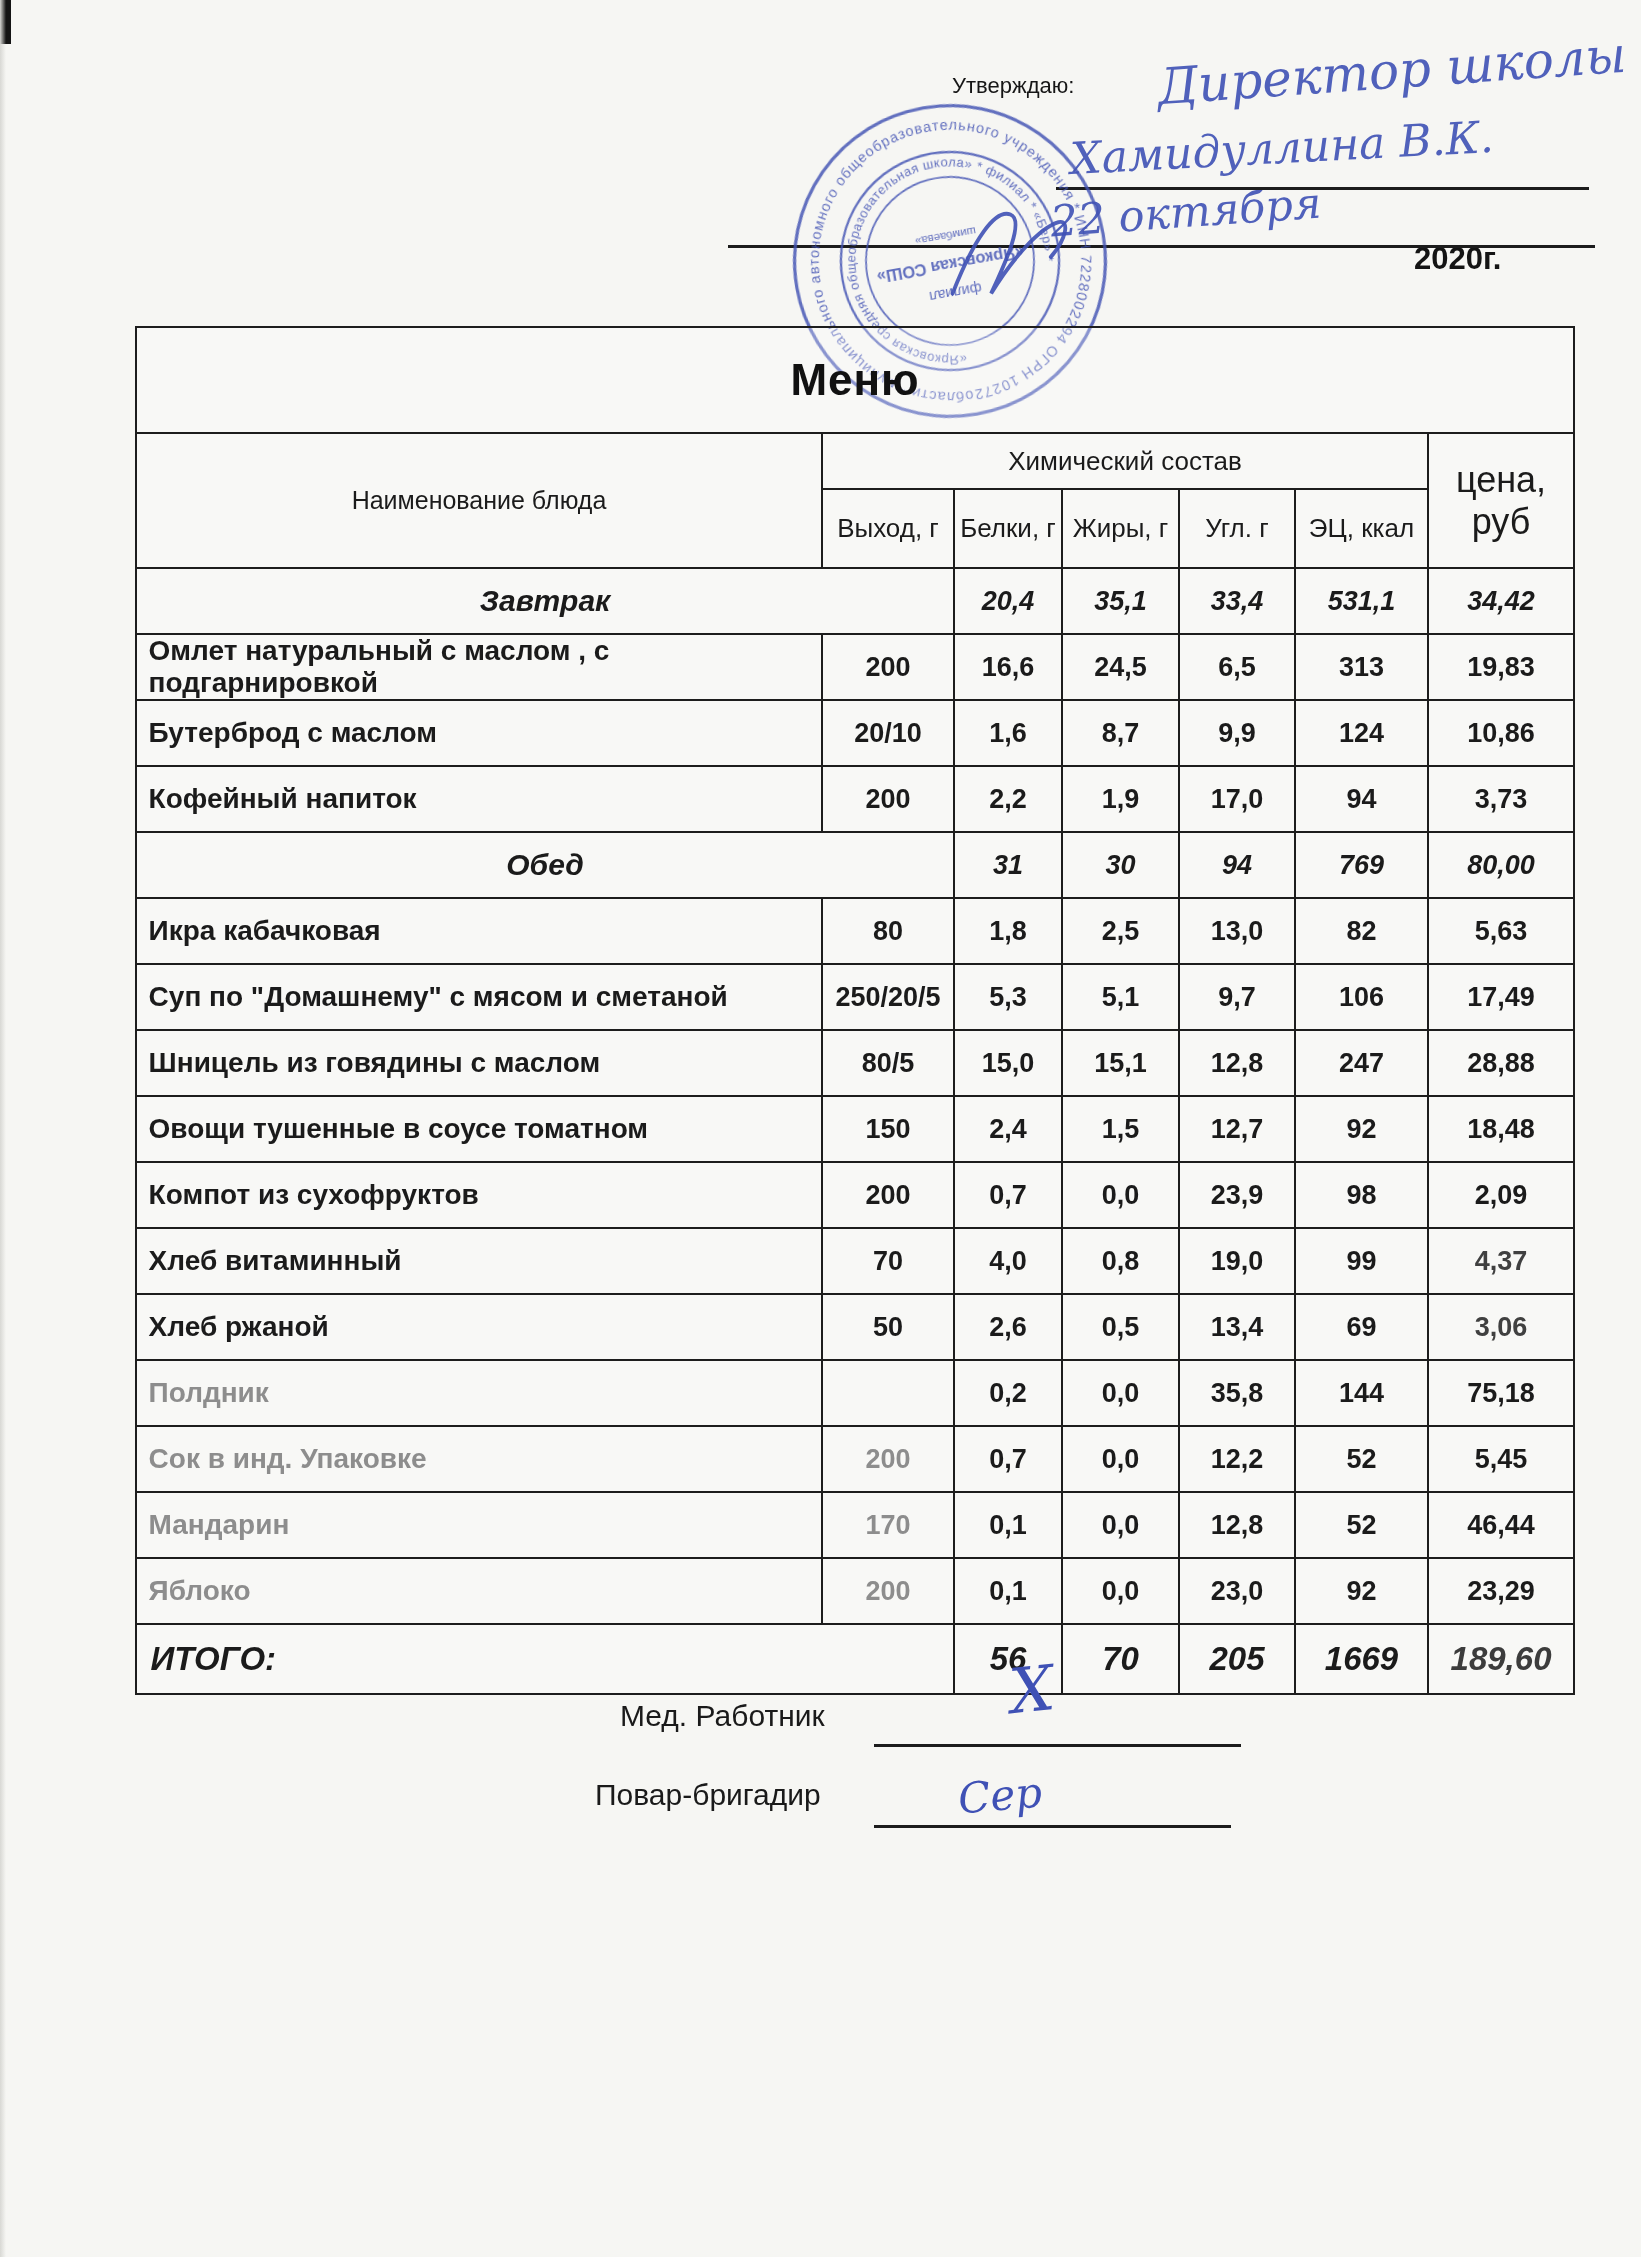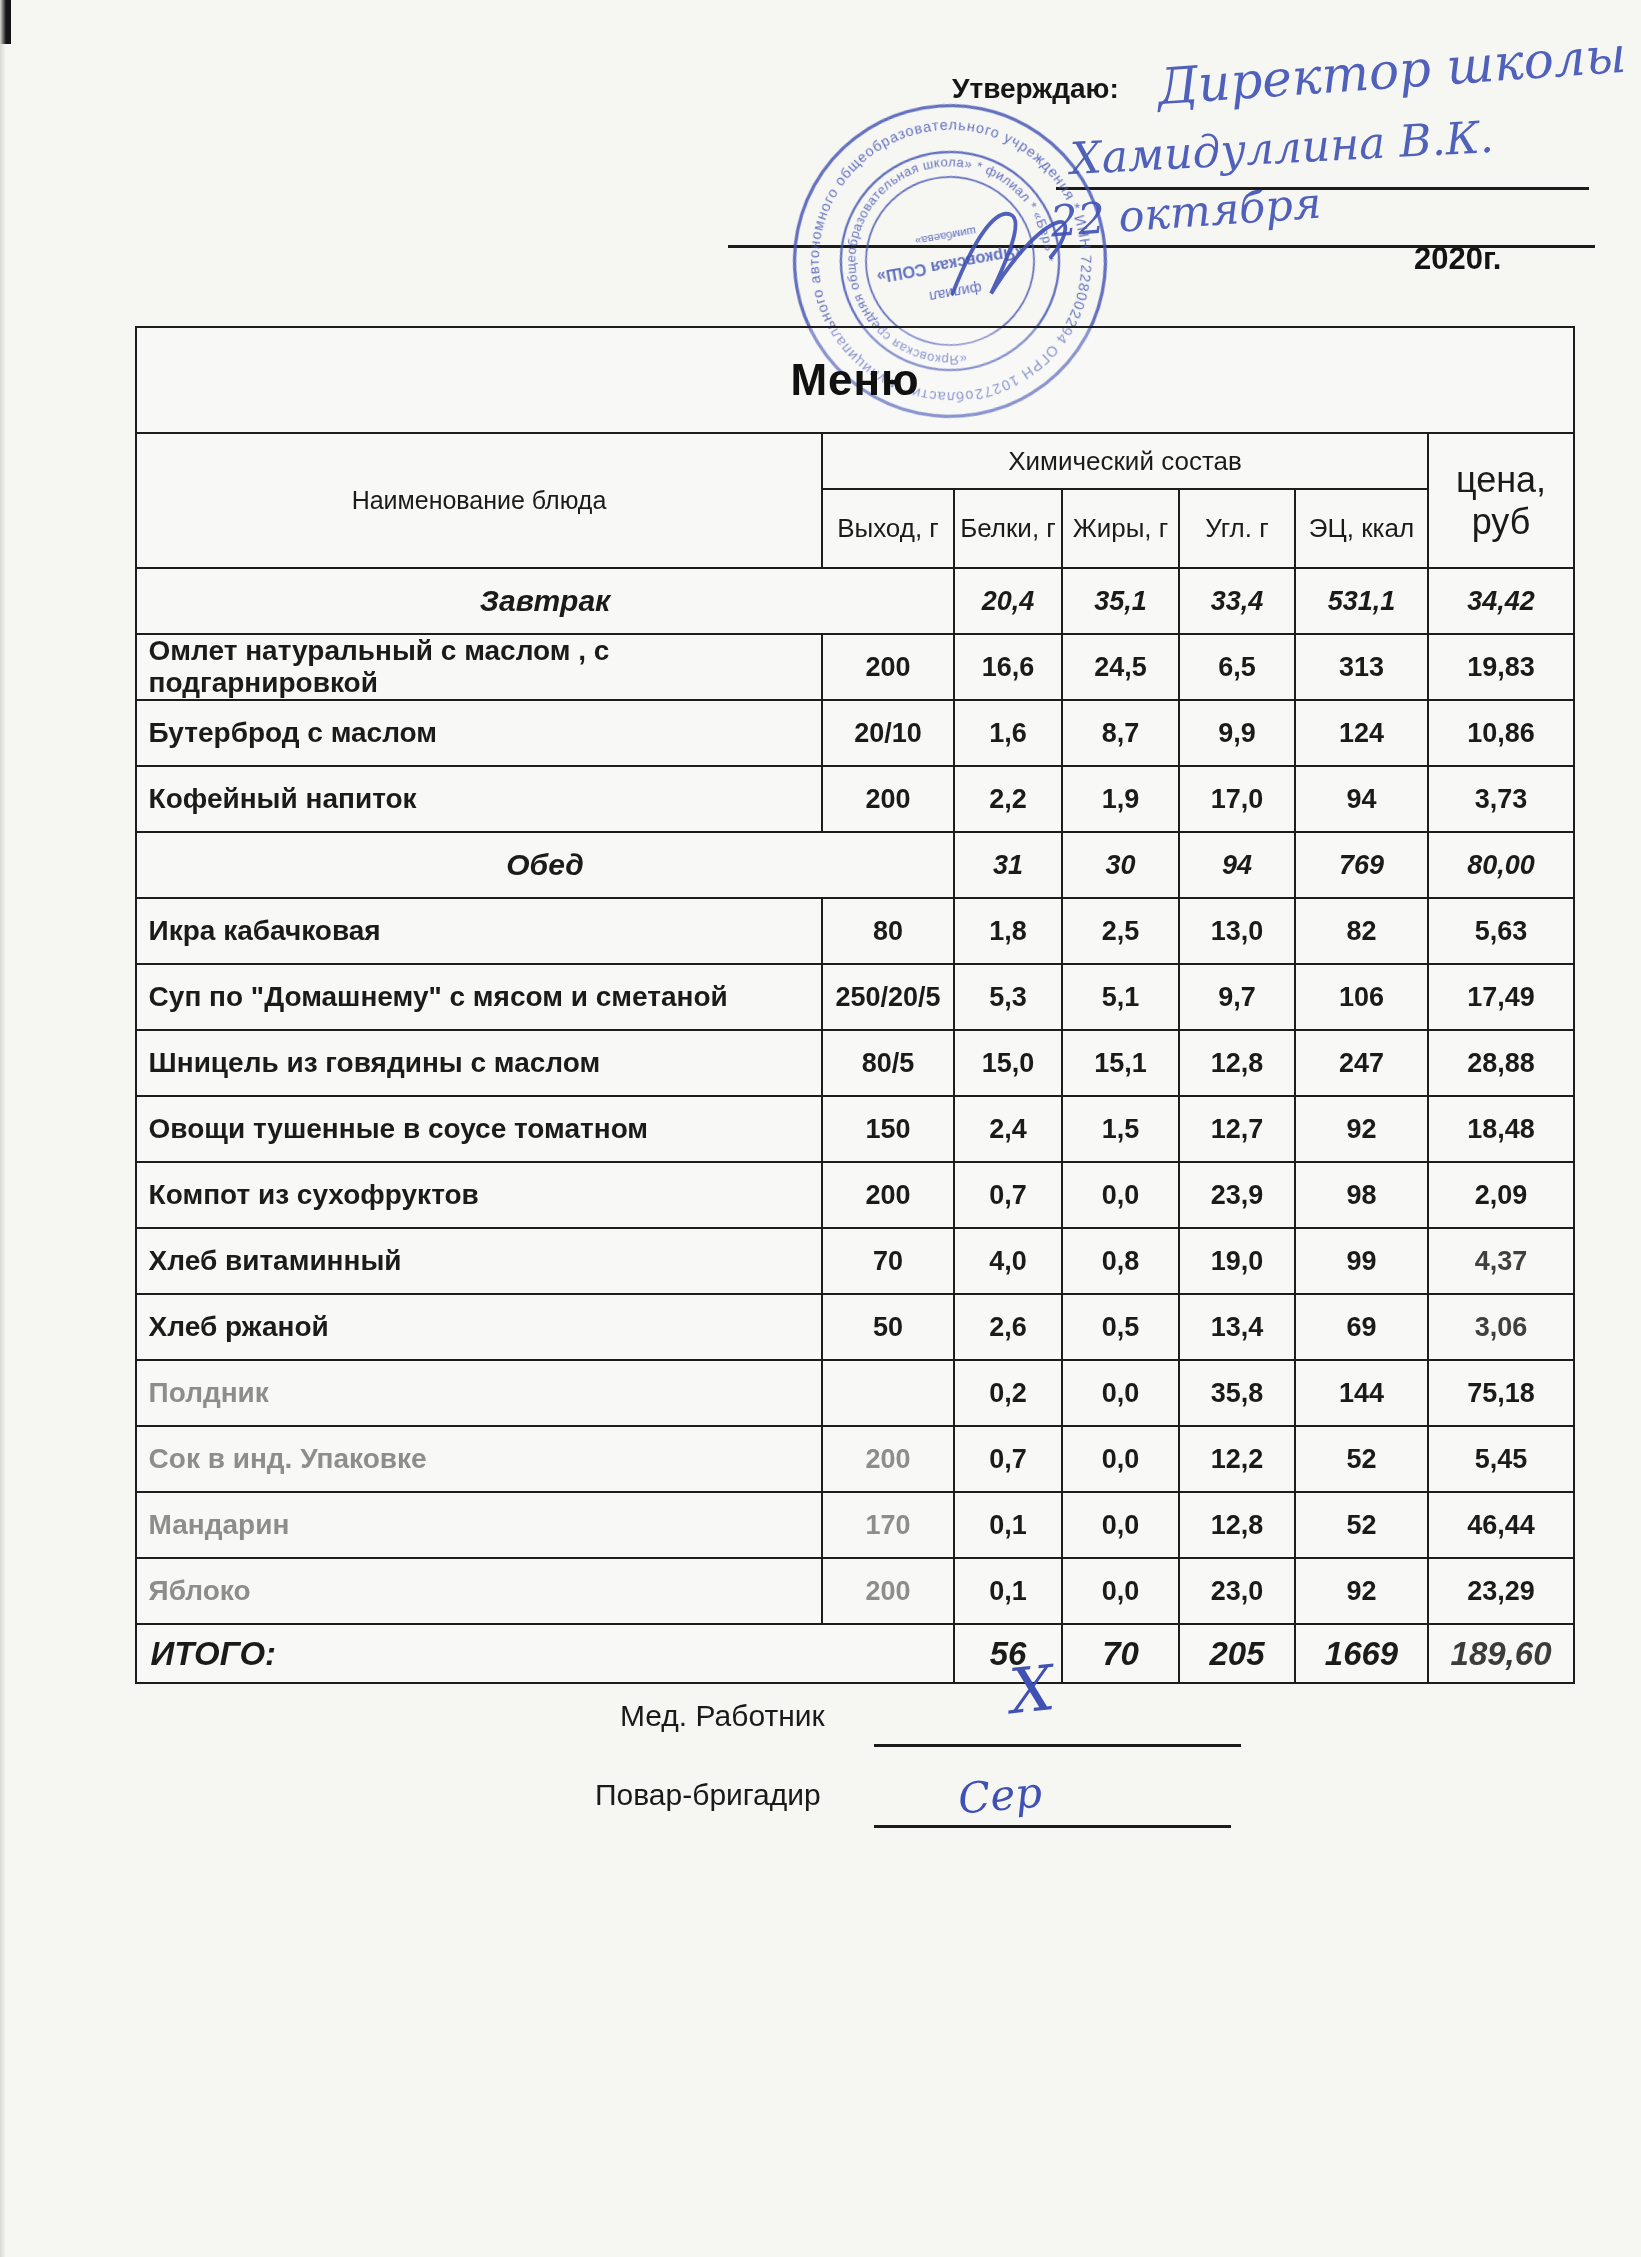--- a/index.html
+++ b/index.html
@@ -6,21 +6,21 @@
   body{
     width:1641px;height:2257px;position:relative;
     background:#f6f6f3;
     font-family:"Liberation Sans",sans-serif;
     color:#1b1b1b;overflow:hidden;
   }
   .corner-mark{position:absolute;left:0;top:0;width:10.6px;height:44px;background:#141414;}
   .edge-shade{position:absolute;left:0;top:0;width:5.8px;height:2257px;background:linear-gradient(to right,#d8d8d4,rgba(216,216,212,0));}
 
   
-  .approve-label{position:absolute;left:952px;top:73px;font-size:28px;font-weight:bold;color:#161616;}
+  .approve-label{position:absolute;left:952px;top:73px;font-size:22px;font-weight:normal;color:#161616;}
   .hw{position:absolute;color:#3f51b5;font-family:"DejaVu Serif",serif;font-style:italic;white-space:nowrap;}
   .hw-line1{left:1157px;top:42px;font-size:50px;transform:rotate(-4deg);opacity:.9;}
   .hw-line2{left:1070px;top:122px;font-size:44px;transform:rotate(-3deg);opacity:.9;}
   .hw-date{left:1050px;top:187px;font-size:43px;transform:rotate(-4deg);opacity:.9;}
   .year{position:absolute;left:1414px;top:201px;font-size:31px;font-weight:bold;color:#141414;margin-top:40px;}
   .rule{position:absolute;background:#1c1c1c;height:2.9px;}
   .rule-1{left:1056px;top:187px;width:533px;}
   .rule-2{left:728px;top:245px;width:867px;}
 
   
@@ -41,21 +41,21 @@
   .title-cell{height:102px;text-align:center;font-size:44px;font-weight:bold;letter-spacing:1px;color:#111;}
   .h-name{font-size:25px;}
   .h-chem{height:52px;font-size:26px;margin-top:24px;}
   .h-sub{height:75px;font-size:26px;}
   .h-price{font-size:36px;}
   tr.r{height:66px;}
   td.dish{ text-align:left;padding:0 7.7px 0 11.6px;font-size:28px;font-weight:bold;}
   td.num{text-align:center;font-size:27px;font-weight:bold;}
   tr.section td{font-style:italic;}
   td.sec-name{text-align:center;font-size:30px;font-weight:bold;font-style:italic;}
-  tr.total{height:59px;border-radius:31px;}
+  tr.total{height:70px;border-radius:31px;}
   tr.total td{font-size:33px;font-weight:bold;font-style:italic;}
   td.total-name{text-align:left;padding-left:13.5px;}
   td.price-soft{font-weight:600;font-size:29px;color:#3c3c3c;margin-left:15px;}
   .muted{color:#8d8d8d;}
   .muted-num{color:#404040;}
 
   
   .sig-label{position:absolute;font-size:30px;color:#1a1a1a;}
   .sig-med-label{left:620px;top:1699px;}
   .sig-cook-label{left:595px;top:1778px;}

